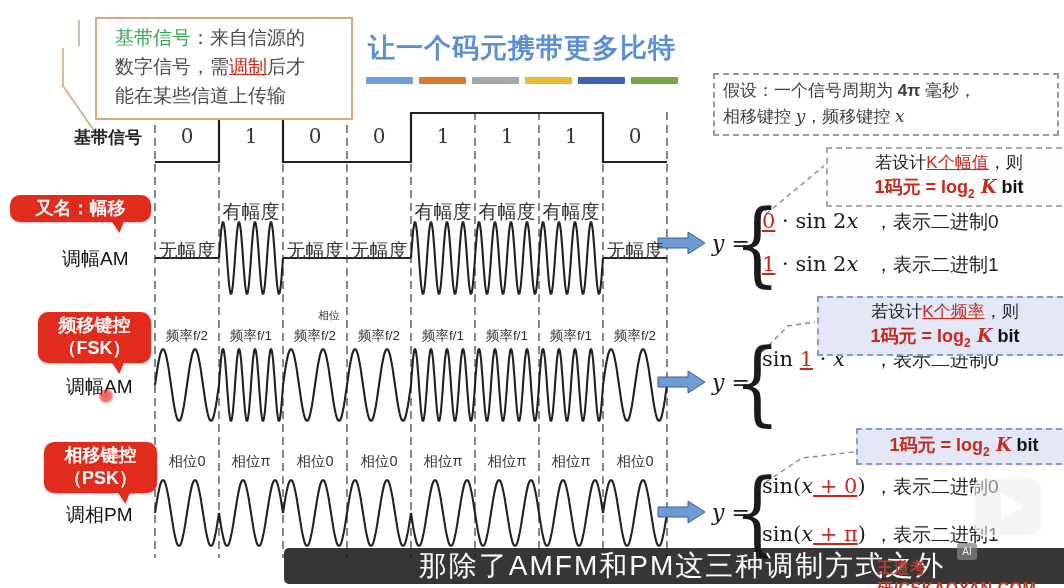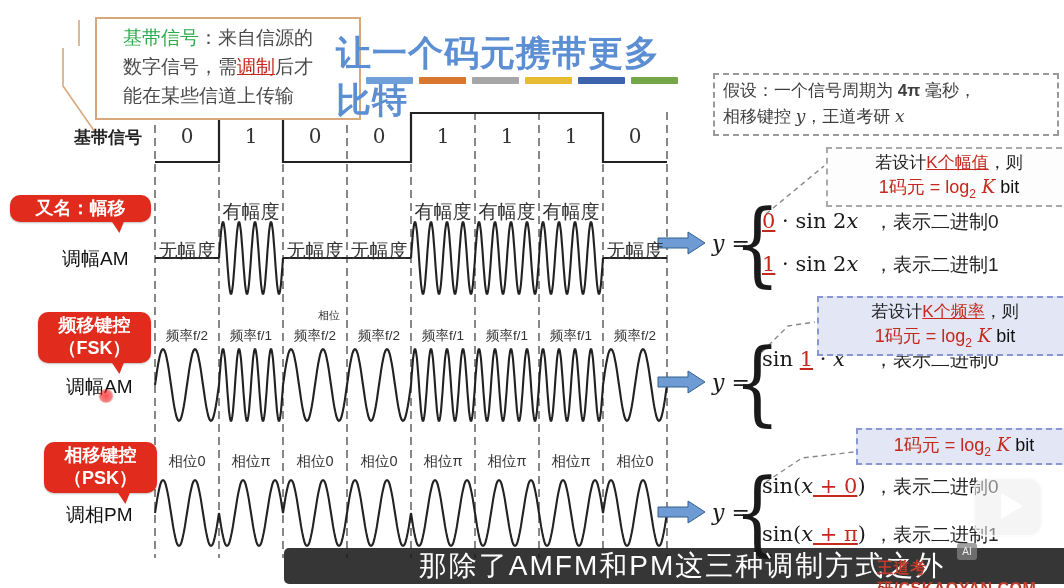--- a/index.html
+++ b/index.html
@@ -4,26 +4,26 @@
 <style>
   html,body{margin:0;padding:0;background:#e8e8e8;}
   .stage{position:relative;width:1064px;height:588px;background:#ffffff;overflow:hidden;
          font-family:"Liberation Sans",sans-serif;}
   .abs{position:absolute;}
   #wave-svg{position:absolute;left:0;top:0;z-index:1;}
   .lbl-layer{position:absolute;left:0;top:0;width:1064px;height:588px;z-index:2;pointer-events:none;}
 
   
   .infobox{left:95px;top:17px;width:226px;border:2px solid #d9a87a;background:#fff;
-           padding:5px 10px 7px 26px;font-size:19px;line-height:1.52;color:#4a4a4a;z-index:2;}
+           padding:5px 10px 7px 18px;font-size:19px;line-height:1.52;color:#4a4a4a;z-index:2;}
   .green{color:#2faa4a;}
   .red{color:#c5281c;text-decoration:underline;}
 
   
-  .title{left:336px;top:30px;width:340px;text-align:left;font-size:35px;font-weight:bold;
+  .title{left:352px;top:30px;width:340px;text-align:center;font-size:27px;font-weight:bold;
          color:#5b8ed2;letter-spacing:1px;z-index:2;}
   .title-bars{left:366px;top:70px;z-index:2;white-space:nowrap;}
   .title-bars span{display:inline-block;width:47px;height:7px;margin-right:6px;border-radius:1px;}
 
   
   .assume{left:713px;top:73px;width:326px;border:2px dashed #9a9a9a;background:#fff;
           padding:3px 8px 5px 8px;font-size:17px;line-height:1.5;color:#3f3f3f;z-index:2;}
   .var{font-family:"DejaVu Serif",serif;font-style:italic;}
 
   
@@ -49,21 +49,21 @@
   .yeq{font-family:"DejaVu Serif",serif;font-style:italic;font-size:22px;color:#1a1a1a;z-index:2;}
   .brace{font-family:"DejaVu Serif",serif;font-size:92px;line-height:96px;font-weight:400;
          color:#1a1a1a;z-index:2;transform:scaleX(.8);}
   .eq-line{z-index:2;white-space:nowrap;}
   .eq-line .math{display:inline-block;width:112px;font-family:"DejaVu Serif",serif;font-size:21px;color:#1a1a1a;}
   .eq-line .comment{font-size:19px;color:#222;}
 
   
   .callout{text-align:center;z-index:2;line-height:1.35;padding:3px 6px;}
   .callout .c1{font-size:17px;color:#222;}
-  .callout .c2{font-size:18px;font-weight:normal;color:#c5281c;}
+  .callout .c2{font-size:18px;font-weight:bold;color:#c5281c;}
   .callout .c2 .k{font-family:"DejaVu Serif",serif;font-style:italic;}
   .callout .c2 .unit{color:#111;}
   .callout sub{font-size:12px;}
   .co-ask{left:826px;top:147px;width:230px;background:#fdfdfd;border:2px dashed #aaaaaa;}
   .co-fsk{left:817px;top:296px;width:240px;background:#e2e6f5;border:2px dashed #8b97d0;}
   .co-psk{left:856px;top:428px;width:200px;background:#e2e6f5;border:2px dashed #8b97d0;}
   .co-psk .c1{font-size:16px;}
 
   
   .subtitle{left:284px;top:548px;width:796px;height:36px;background:rgba(24,24,24,.87);border-radius:5px;
@@ -112,21 +112,21 @@
     <span class="green">基带信号</span><span>：来自信源的</span><br>
     <span>数字信号，需</span><span class="red">调制</span><span>后才</span><br>
     <span>能在某些信道上传输</span>
   </div>
 
   <div class="abs title">让一个码元携带更多比特</div>
   <div class="abs title-bars" id="title-bars"><span style="background: rgb(111, 159, 216);"></span><span style="background: rgb(217, 119, 46);"></span><span style="background: rgb(166, 166, 166);"></span><span style="background: rgb(232, 187, 51);"></span><span style="background: rgb(60, 100, 173);"></span><span style="background: rgb(117, 166, 71);"></span></div>
 
   <div class="abs assume">
     <span>假设：一个信号周期为 </span><b>4π</b><span> 毫秒，</span><br>
-    <span>相移键控 </span><span class="var">y</span><span>，王道考研 </span><span class="var">x</span>
+    <span>相移键控 </span><span class="var">y</span><span>，频移键控 </span><span class="var">x</span>
   </div>
 
   <div class="abs rowlabel" style="left:74px;top:126px">基带信号</div>
 
   <div class="abs bubble" style="left:10px;top:195px;width:133px">
     <span class="bl">又名：幅移</span>
   </div>
   <div class="abs sublabel" style="left:62px;top:246px">调幅AM</div>
 
   <div class="abs bubble" style="left:38px;top:312px;width:105px">

